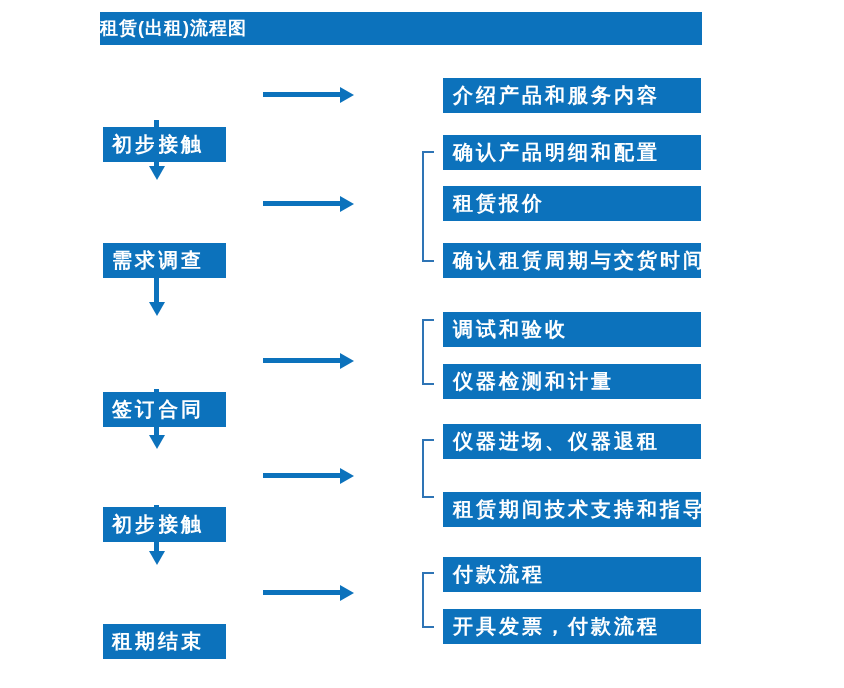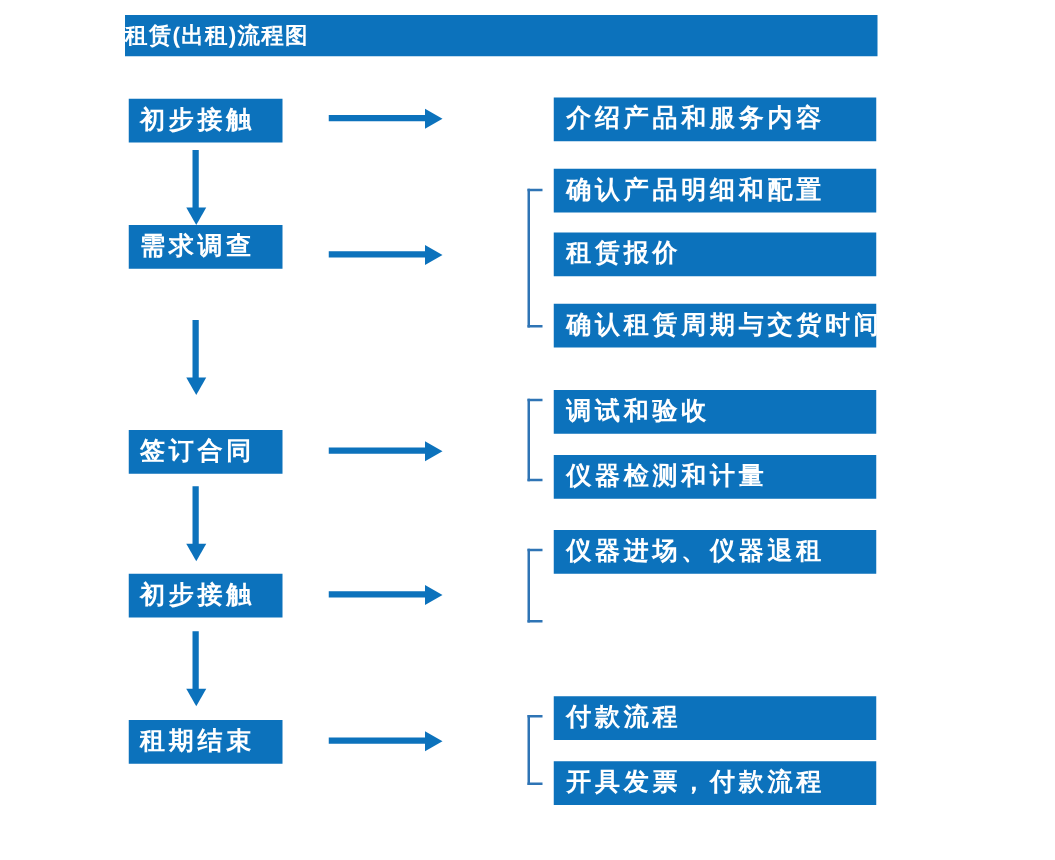--- a/index.html
+++ b/index.html
@@ -16,21 +16,21 @@
   .title-bar{
     position:absolute;left:100px;top:12px;width:602px;height:33px;
     background:var(--primary);color:var(--text_on_primary);
     font-size:18px;font-weight:bold;letter-spacing:1px;
     text-align:left;line-height:33px;
   }
   .lbox{
     position:absolute;left:103px;width:123px;height:35px;
     background:var(--primary);color:var(--text_on_primary);
     font-size:20px;font-weight:bold;letter-spacing:3px;
-    line-height:35px;padding-left:9px;box-sizing:border-box;white-space:nowrap;
+    line-height:35px;padding-left:9px;box-sizing:border-box;white-space:nowrap;margin-top:48px;
   }
   .rbox{
     position:absolute;left:443px;width:258px;height:35px;
     background:var(--primary);color:var(--text_on_primary);
     font-size:20px;font-weight:bold;letter-spacing:3px;
     line-height:35px;padding-left:10px;box-sizing:border-box;white-space:nowrap;
   }
   .h-arrow{position:absolute;left:263px;width:91px;height:16px;}
   .h-arrow .shaft{position:absolute;left:0;right:12px;top:5px;height:5px;background:var(--primary);}
   .h-arrow .head{position:absolute;right:0;top:0;width:0;height:0;
@@ -48,32 +48,33 @@
   }
 </style>
 </head>
 <body>
 
 <div class="canvas">
 
   <div class="title-bar">租赁(出租)流程图</div>
 
   <div class="lbox" style="top:79px">初步接触</div>
-  <div class="lbox" style="top:180px">需求调查</div>
+  <div class="lbox" style="top:195px">需求调查</div>
   <div class="lbox" style="top:344px">签订合同</div>
   <div class="lbox" style="top:459px">初步接触</div>
   <div class="lbox" style="top:576px">租期结束</div>
 
   <div class="rbox" style="top:78px">介绍产品和服务内容</div>
   <div class="rbox" style="top:135px">确认产品明细和配置</div>
   <div class="rbox" style="top:186px">租赁报价</div>
   <div class="rbox" style="top:243px">确认租赁周期与交货时间</div>
   <div class="rbox" style="top:312px">调试和验收</div>
   <div class="rbox" style="top:364px">仪器检测和计量</div>
   <div class="rbox" style="top:424px">仪器进场、仪器退租</div>
+  <div class="rbox" style="top:492px">租赁期间技术支持和指导</div>
   <div class="rbox" style="top:557px">付款流程</div>
   <div class="rbox" style="top:609px">开具发票，付款流程</div>
 
   <div class="h-arrow" style="top:87px">
       <span class="shaft"></span>
       <span class="head"></span>
     </div>
   <div class="h-arrow" style="top:196px">
       <span class="shaft"></span>
       <span class="head"></span>

